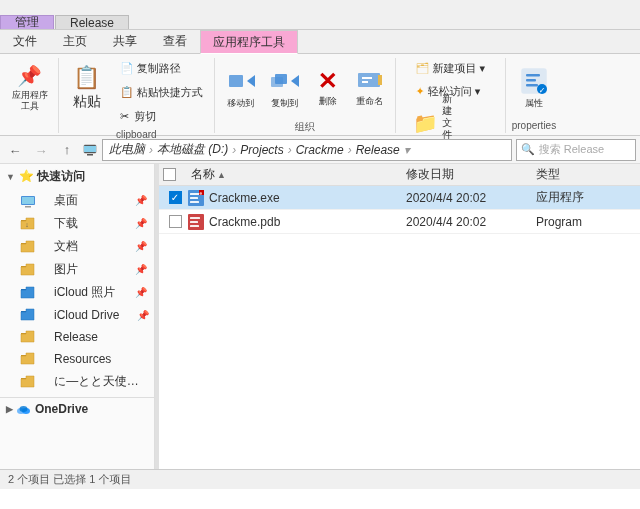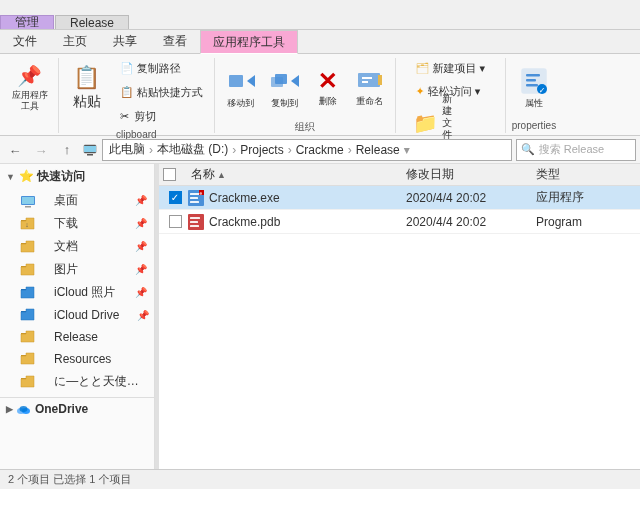--- a/index.html
+++ b/index.html
@@ -168,20 +168,21 @@
       flex: 1;
       height: 22px;
       background: #fff;
       border: 1px solid #aaa;
       display: flex;
       align-items: center;
       padding: 0 6px;
       font-size: 12px;
       color: #333;
       gap: 4px;
+      font-style: italic;
     }
     .path-sep { color: #999; }
     .path-item { cursor: pointer; }
 
     .search-box {
       width: 120px;
       height: 22px;
       border: 1px solid #aaa;
       padding: 0 4px;
       font-size: 11px;

